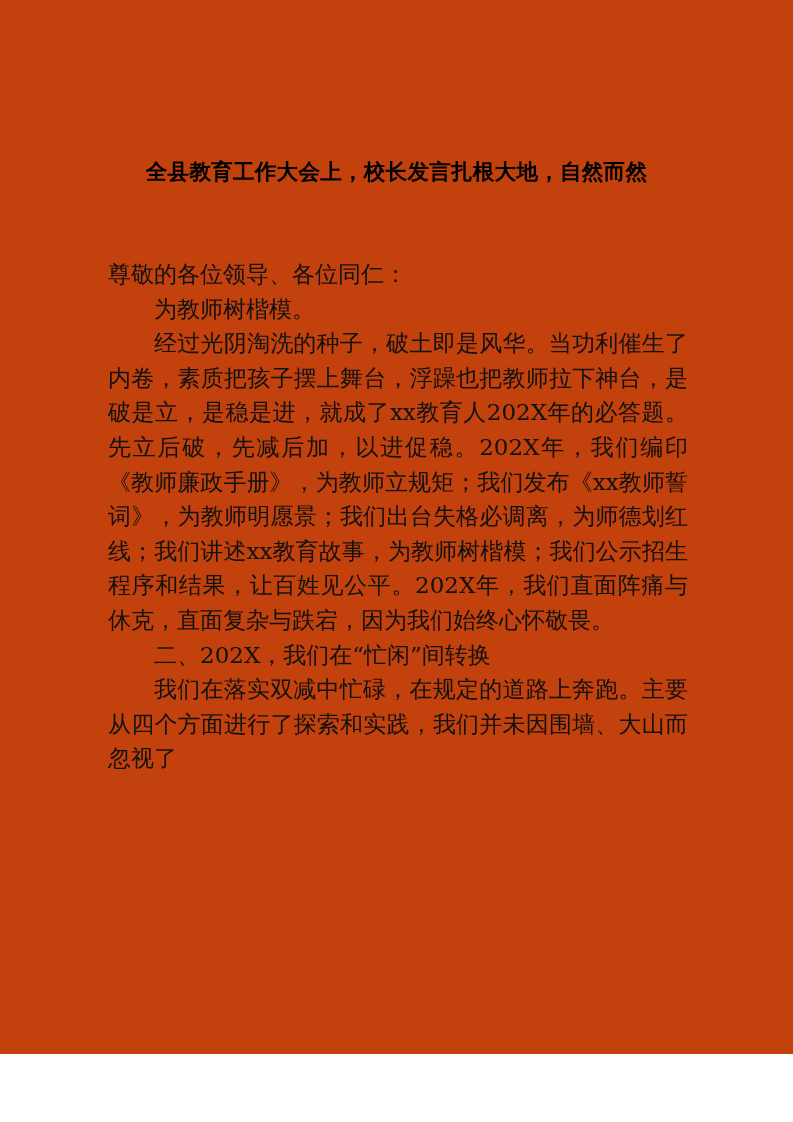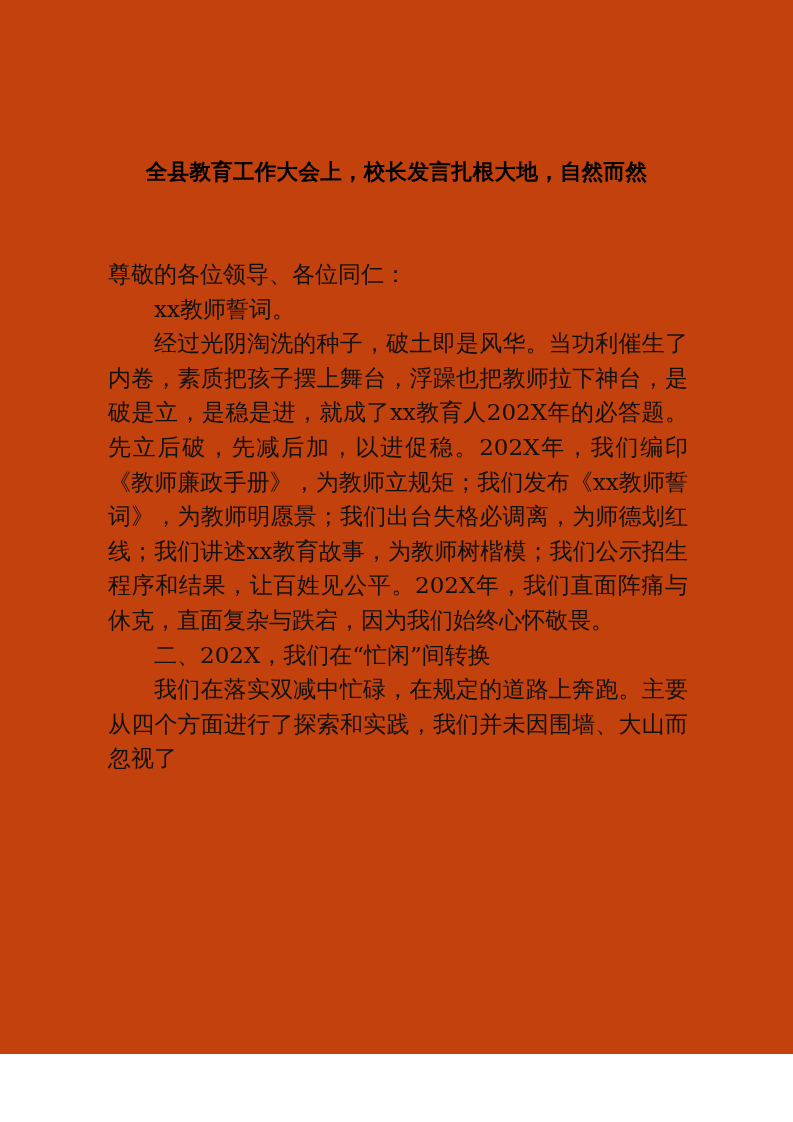--- a/index.html
+++ b/index.html
@@ -22,20 +22,20 @@
   .heading { text-indent: 2em; font-weight: normal; }
 </style>
 </head>
 <body>
 
 <div class="page">
   <div class="title">全县教育工作大会上，校长发言扎根大地，自然而然</div>
 
   <div class="body">
     <p>尊敬的各位领导、各位同仁：</p>
-    <p class="indent">xx教师誓词。</p>
+    <p class="indent">为教师树楷模。</p>
 
     <p class="indent">经过光阴淘洗的种子，破土即是风华。当功利催生了内卷，素质把孩子摆上舞台，浮躁也把教师拉下神台，是破是立，是稳是进，就成了xx教育人202X年的必答题。先立后破，先减后加，以进促稳。202X年，我们编印《教师廉政手册》，为教师立规矩；我们发布《xx教师誓词》，为教师明愿景；我们出台失格必调离，为师德划红线；我们讲述xx教育故事，为教师树楷模；我们公示招生程序和结果，让百姓见公平。202X年，我们直面阵痛与休克，直面复杂与跌宕，因为我们始终心怀敬畏。</p>
 
     <p class="heading">二、202X，我们在“忙闲”间转换</p>
     <p class="indent">我们在落实双减中忙碌，在规定的道路上奔跑。主要从四个方面进行了探索和实践，我们并未因围墙、大山而忽视了</p>
   </div>
 </div>
 
 </body></html>

